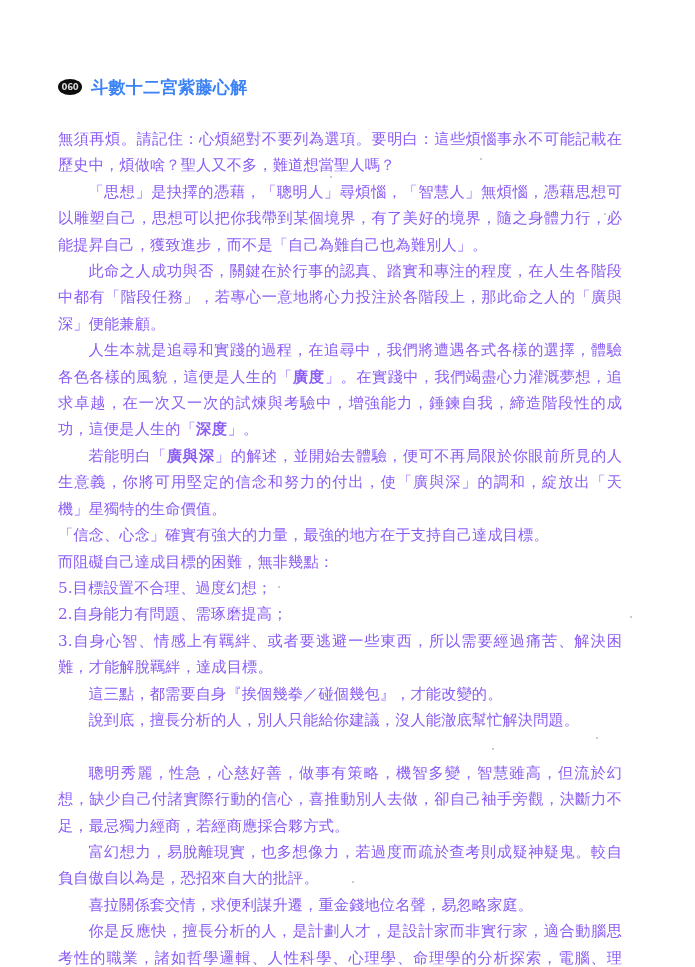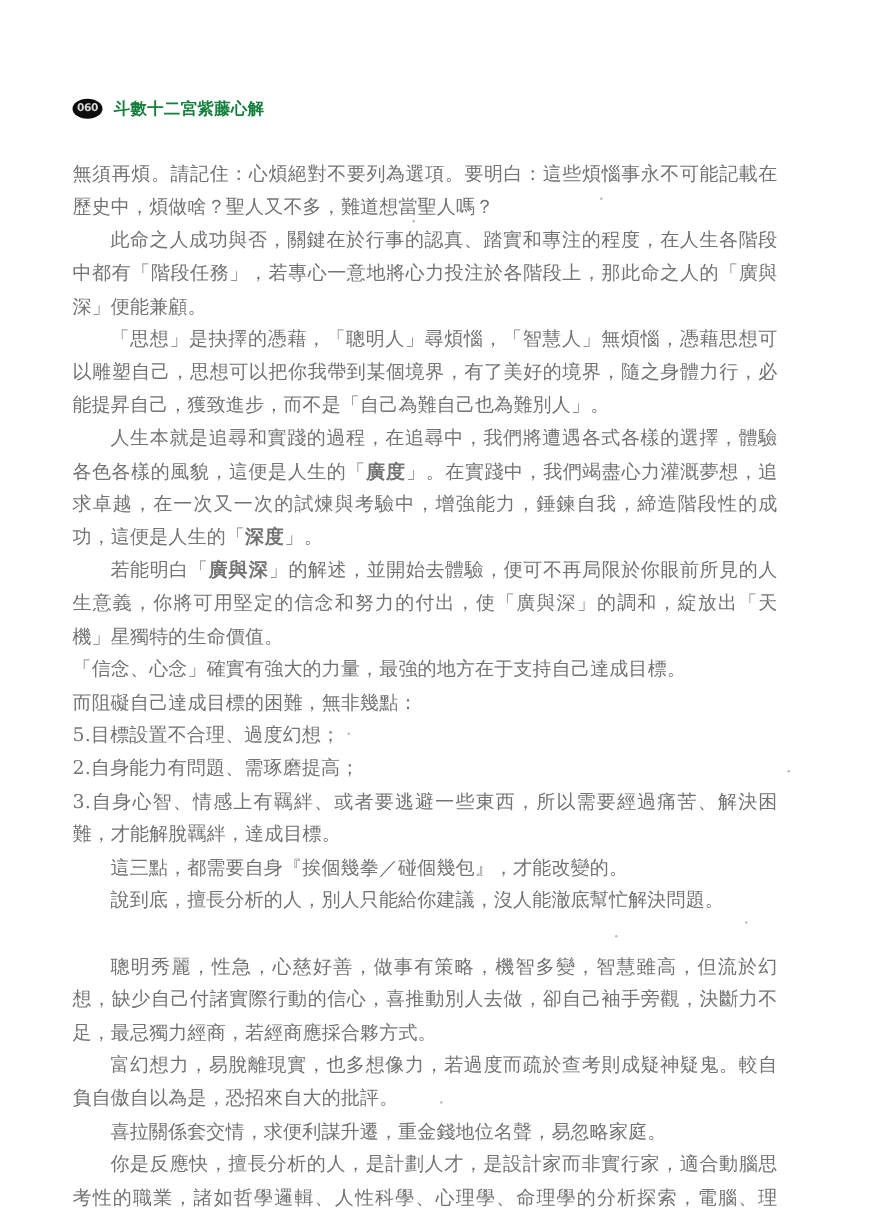--- a/index.html
+++ b/index.html
@@ -39,38 +39,38 @@
     font-size: 8.5px;
     font-weight: bold;
     letter-spacing: -0.3px;
     display: flex;
     align-items: center;
     justify-content: center;
     filter: blur(0.35px);
   }
   .header-title {
     font-family: "DejaVu Sans", "Liberation Sans", sans-serif;
-    font-size: 13px;
+    font-size: 17px;
     font-weight: bold;
-    color: #15803d;
+    color: #3b82f6;
     letter-spacing: 0.4px;
     white-space: nowrap;
   }
 
   
   .body-copy {
     position: absolute;
     left: 58px;
     top: 126px;
     width: 564px;
   }
   .para {
     font-size: 15.2px;
     line-height: 26.4px;
-    color: #737373;
+    color: #8b5cf6;
     text-align: justify;
     text-justify: inter-character;
     margin: 0;
     letter-spacing: 0.15px;
     word-break: break-all;
   }
   .para.indent {
     text-indent: 2em;
   }
   .para.noindent {
@@ -102,22 +102,22 @@
 
 <div class="page">
 
   <div class="running-header">
     <div class="page-badge">060</div>
     <div class="header-title">斗數十二宮紫藤心解</div>
   </div>
 
   <div class="body-copy" id="body-copy">
       <p class="para noindent"><span>無須再煩。請記住：心煩絕對不要列為選項。要明白：這些煩惱事永不可能記載在歷史中，煩做啥？聖人又不多，難道想當聖人嗎？</span></p>
+      <p class="para indent"><span>「思想」是抉擇的憑藉，「聰明人」尋煩惱，「智慧人」無煩惱，憑藉思想可以雕塑自己，思想可以把你我帶到某個境界，有了美好的境界，隨之身體力行，必能提昇自己，獲致進步，而不是「自己為難自己也為難別人」。</span></p>
       <p class="para indent"><span>此命之人成功與否，關鍵在於行事的認真、踏實和專注的程度，在人生各階段中都有「階段任務」，若專心一意地將心力投注於各階段上，那此命之人的「廣與深」便能兼顧。</span></p>
-      <p class="para indent"><span>「思想」是抉擇的憑藉，「聰明人」尋煩惱，「智慧人」無煩惱，憑藉思想可以雕塑自己，思想可以把你我帶到某個境界，有了美好的境界，隨之身體力行，必能提昇自己，獲致進步，而不是「自己為難自己也為難別人」。</span></p>
       <p class="para indent"><span>人生本就是追尋和實踐的過程，在追尋中，我們將遭遇各式各樣的選擇，體驗各色各樣的風貌，這便是人生的「</span><b>廣度</b><span>」。在實踐中，我們竭盡心力灌溉夢想，追求卓越，在一次又一次的試煉與考驗中，增強能力，錘鍊自我，締造階段性的成功，這便是人生的「</span><b>深度</b><span>」。</span></p>
       <p class="para indent"><span>若能明白「</span><b>廣與深</b><span>」的解述，並開始去體驗，便可不再局限於你眼前所見的人生意義，你將可用堅定的信念和努力的付出，使「廣與深」的調和，綻放出「天機」星獨特的生命價值。</span></p>
       <p class="para noindent"><span>「信念、心念」確實有強大的力量，最強的地方在于支持自己達成目標。</span></p>
       <p class="para noindent"><span>而阻礙自己達成目標的困難，無非幾點：</span></p>
       <p class="para listitem"><span>5.目標設置不合理、過度幻想；</span></p>
       <p class="para listitem"><span>2.自身能力有問題、需琢磨提高；</span></p>
       <p class="para listitem"><span>3.自身心智、情感上有羈絆、或者要逃避一些東西，所以需要經過痛苦、解決困難，才能解脫羈絆，達成目標。</span></p>
       <p class="para indent"><span>這三點，都需要自身『挨個幾拳／碰個幾包』，才能改變的。</span></p>
       <p class="para indent"><span>說到底，擅長分析的人，別人只能給你建議，沒人能澈底幫忙解決問題。</span></p>
       <div class="spacer-para"></div>

